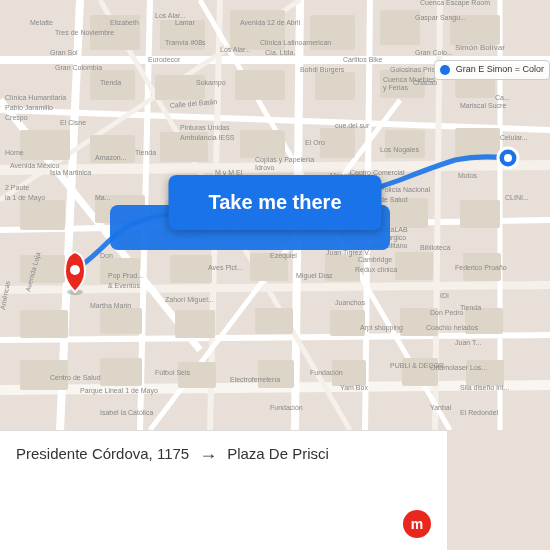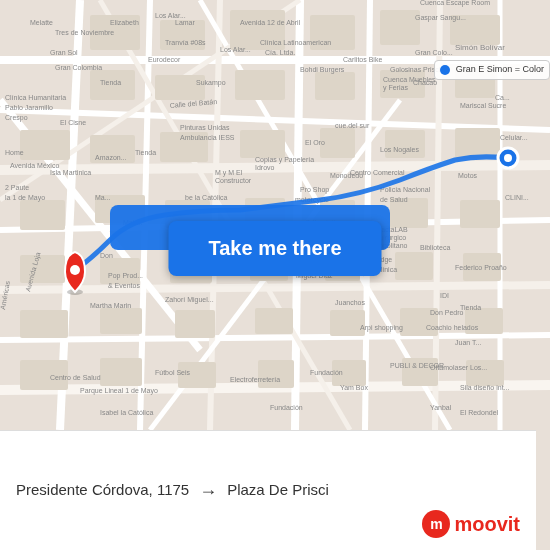--- a/index.html
+++ b/index.html
@@ -38,48 +38,47 @@
       color: white;
       border: none;
       border-radius: 8px;
       padding: 16px 40px;
       font-size: 20px;
       font-weight: 600;
       cursor: pointer;
       white-space: nowrap;
       box-shadow: 0 2px 8px rgba(0,0,0,0.3);
       z-index: 10;
-      margin-top: 46px;
     }
 
     
     #attribution-bar {
       position: absolute;
       bottom: 118px;
       left: 0;
       width: 100%;
       background: rgba(255,255,255,0.85);
       font-size: 10px;
       color: #555;
       padding: 3px 8px;
       z-index: 5;
     }
 
     
     #bottom-bar {
       position: absolute;
       bottom: 0;
       left: 0;
-      width: 536px;
+      width: 447px;
       height: 120px;
       background: #ffffff;
       border-top: 1px solid #ddd;
       display: flex;
       flex-direction: column;
-      justify-content: flex-end;
+      justify-content: space-between;
       padding: 12px 16px;
     }
 
     #route-row {
       display: flex;
       align-items: center;
       gap: 10px;
       margin-bottom: 10px;
     }
 
@@ -375,16 +374,15 @@
   <div id="route-row">
     <span class="route-text">Presidente Córdova, 1175</span>
     <span class="route-arrow">→</span>
     <span class="route-text">Plaza De Prisci</span>
   </div>
   <div id="moovit-logo-row">
     <div class="moovit-logo">
       <div class="moovit-icon">
         <span>m</span>
       </div>
-      <span class="moovit-text">moovit</span>
     </div>
   </div>
 </div>
 
 </body></html>

